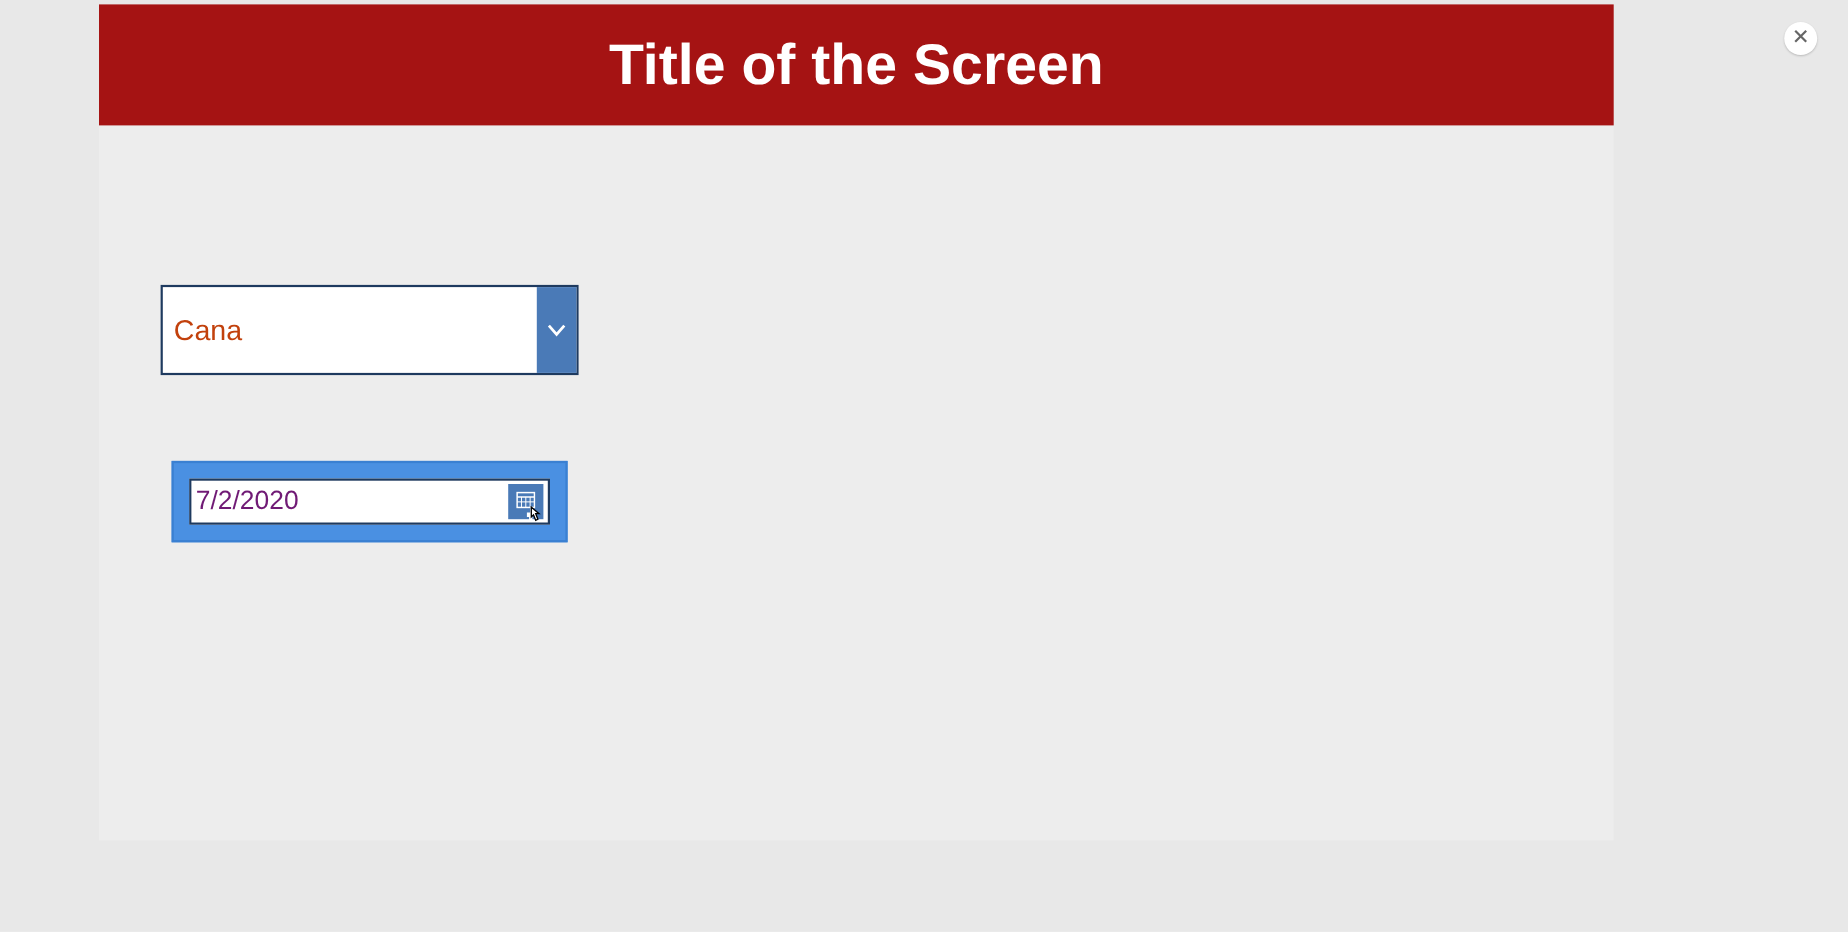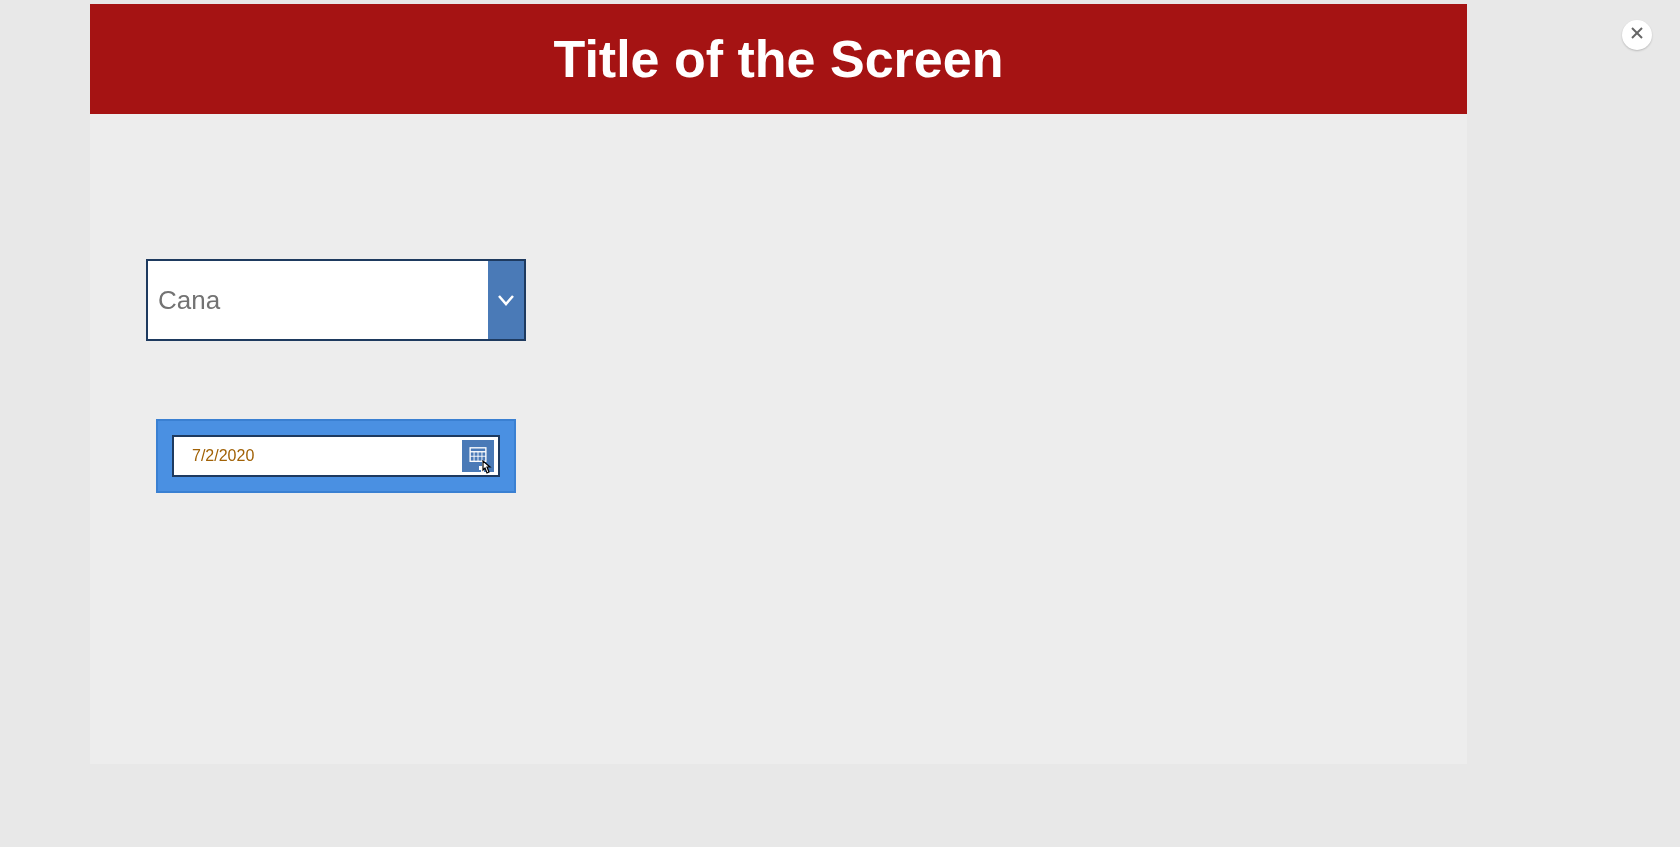--- a/index.html
+++ b/index.html
@@ -50,21 +50,21 @@
       border: 2px solid #1e3a5f;
       background: #ffffff;
       display: flex;
     }
     .combo-input-area {
       flex: 1;
       display: flex;
       align-items: center;
       padding-left: 10px;
       font-size: 26px;
-      color: #737373;
+      color: #c2410c;
     }
     .combo-button {
       width: 36px;
       background: #4a7ab7;
       display: flex;
       align-items: center;
       justify-content: center;
     }
     .combo-chevron {
       width: 20px;
@@ -86,23 +86,23 @@
     .date-picker-inner {
       width: 100%;
       height: 100%;
       background: #ffffff;
       border: 2px solid #1e3a5f;
       display: flex;
       align-items: center;
       position: relative;
     }
     .date-text {
-      padding-left: 18px;
-      font-size: 16px;
-      color: #a16207;
+      padding-left: 4px;
+      font-size: 24px;
+      color: #701a75;
       flex: 1;
     }
     .date-icon-btn {
       position: absolute;
       right: 4px;
       top: 50%;
       transform: translateY(-50%);
       width: 32px;
       height: 32px;
       background: #4a7ab7;

